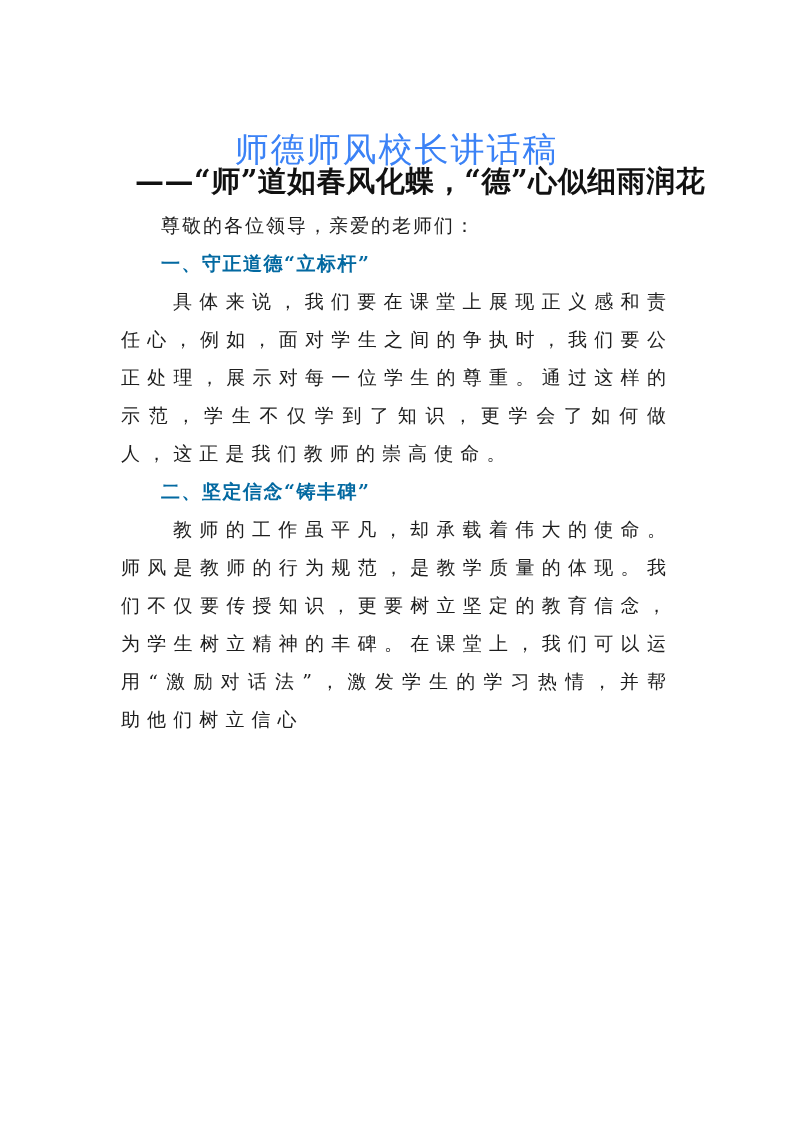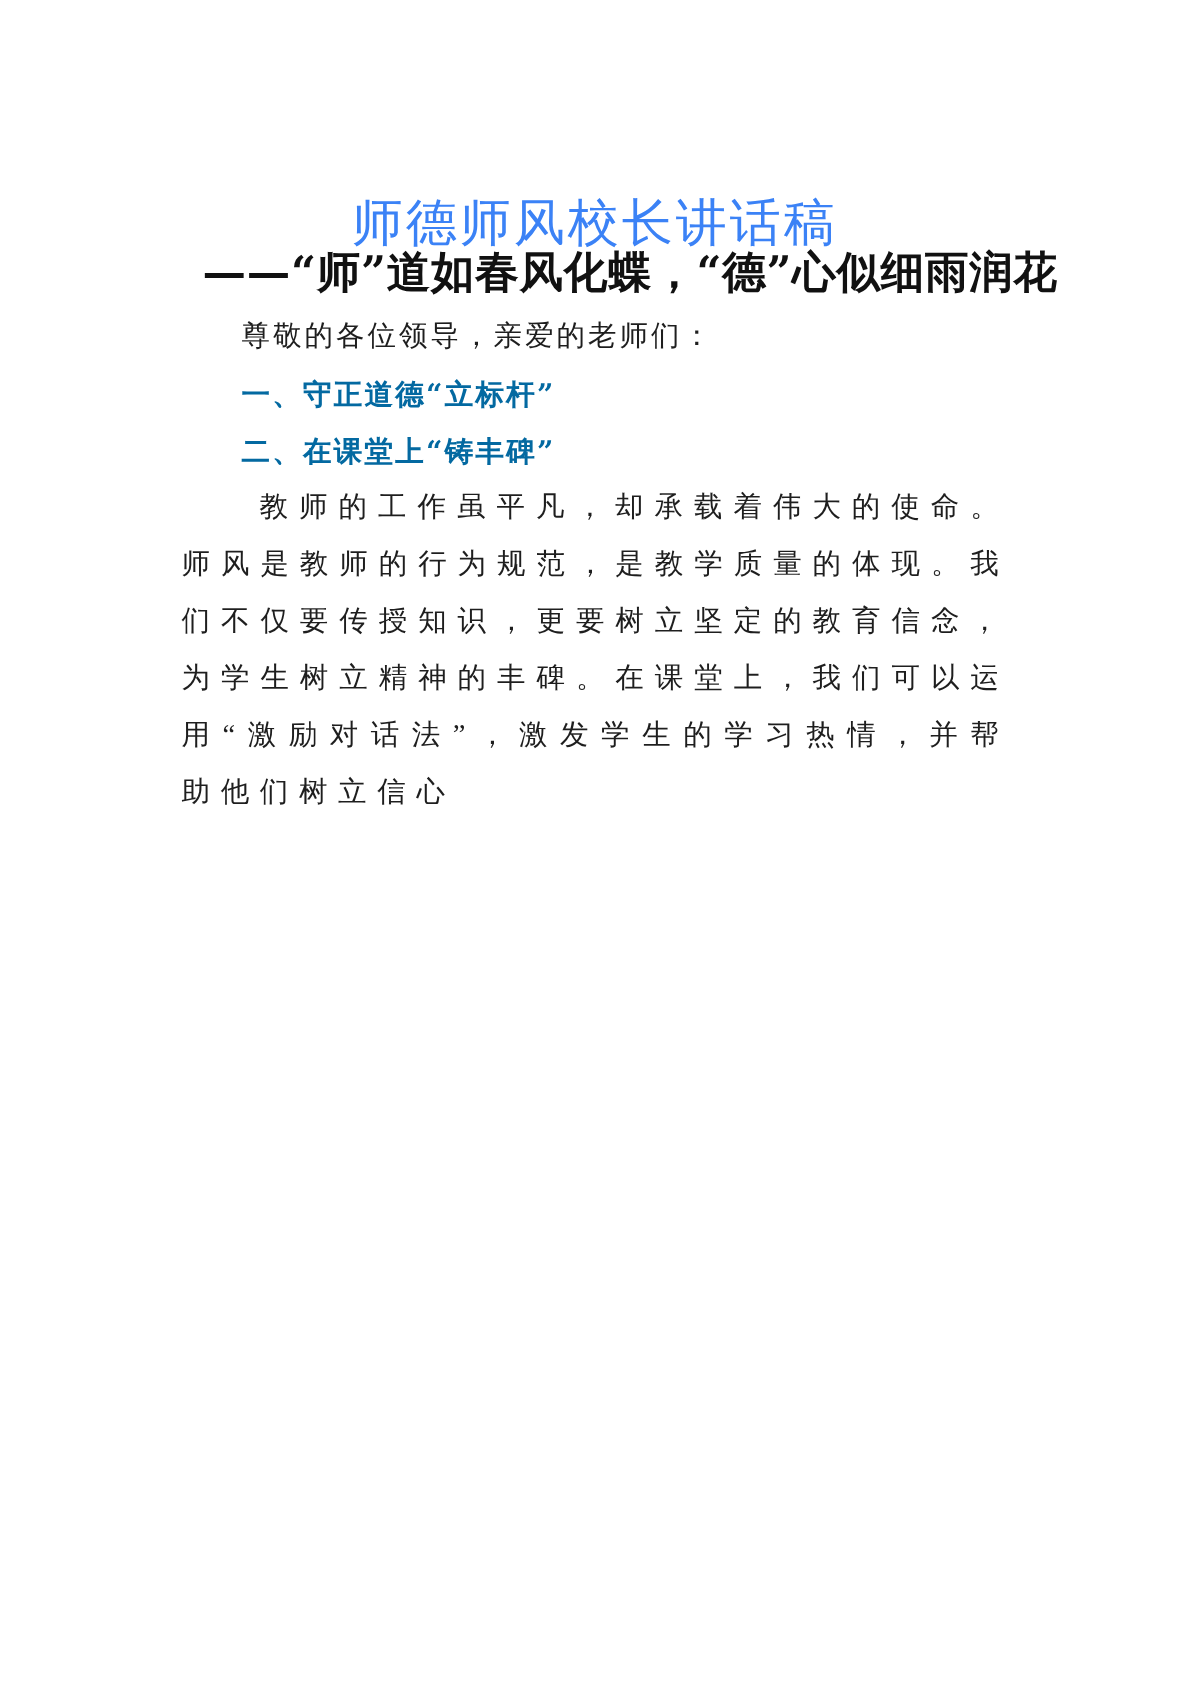--- a/index.html
+++ b/index.html
@@ -5,33 +5,34 @@
   html, body { margin: 0; padding: 0; background: #ffffff; }
   body { width: 793px; height: 1122px; position: relative; overflow: hidden;
          font-family: "DejaVu Serif", "Liberation Serif", serif; color: #1a1a1a; }
   .page { position: absolute; left: 0; top: 0; width: 793px; height: 1122px; }
   .title { position: absolute; left: 0; width: 793px; top: 96px; text-align: center;
            font-size: 34px; line-height: 60px; letter-spacing: 2px; color: #3b82f6; font-weight: normal; }
   .subtitle { position: absolute; left: 135px; width: 560px; top: 166px; text-align: left;
               font-size: 29px; line-height: 30px; color: #111; font-weight: bold; letter-spacing: 0.5px; white-space: nowrap; }
   .body { position: absolute; left: 121px; width: 552px; top: 206px; }
   .p { font-size: 19px; line-height: 38px; letter-spacing: 7.1px; margin: 0; text-align: justify;
-       text-indent: 52px; color: #1e1e1e; font-family: Liberation Serif, serif; }
+       text-indent: 52px; color: #1e1e1e; }
   .h { font-size: 19px; line-height: 38px; letter-spacing: 1.5px; margin: 0; text-indent: 40px;
        color: #0369a1; font-weight: bold; }
   .greeting { text-indent: 40px; letter-spacing: 2px; }
 </style>
 </head>
 <body>
 
 <div class="page">
   <h1 class="title">师德师风校长讲话稿</h1>
   <div class="subtitle">——“师”道如春风化蝶，“德”心似细雨润花</div>
 
   <div class="body">
     <p class="p greeting">尊敬的各位领导，亲爱的老师们：</p>
 
     <p class="h">一、守正道德“立标杆”</p>
+    <p class="p">具体来说，我们要在课堂上展现正义感和责任心，例如，面对学生之间的争执时，我们要公正处理，展示对每一位学生的尊重。通过这样的示范，学生不仅学到了知识，更学会了如何做人，这正是我们教师的崇高使命。</p>
 
-    <p class="h">二、在课堂上“铸丰碑”</p>
+    <p class="h">二、坚定信念“铸丰碑”</p>
     <p class="p">教师的工作虽平凡，却承载着伟大的使命。师风是教师的行为规范，是教学质量的体现。我们不仅要传授知识，更要树立坚定的教育信念，为学生树立精神的丰碑。在课堂上，我们可以运用“激励对话法”，激发学生的学习热情，并帮助他们树立信心</p>
   </div>
 </div>
 
 </body></html>

